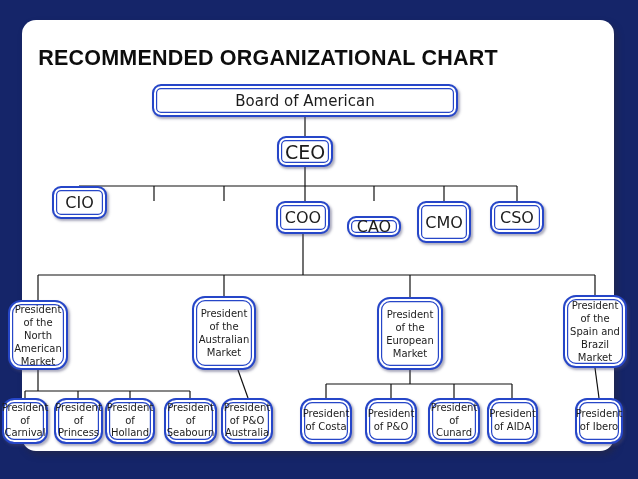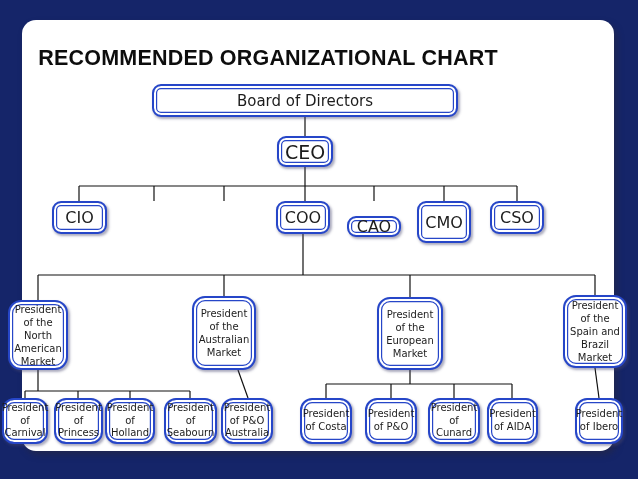--- a/index.html
+++ b/index.html
@@ -83,25 +83,25 @@
     <line x1="326" y1="384" x2="326" y2="399"></line>
     <line x1="391" y1="384" x2="391" y2="399"></line>
     <line x1="454" y1="384" x2="454" y2="399"></line>
     <line x1="512" y1="384" x2="512" y2="399"></line>
 
     <line x1="595" y1="368" x2="599" y2="398"></line>
   </svg>
 
   <div class="slide-title">RECOMMENDED ORGANIZATIONAL CHART</div>
 
-  <div class="node t1" style="left:152px;top:84px;width:306px;height:33px">Board of Directors</div>
+  <div class="node t1" style="left:152px;top:84px;width:306px;height:33px">Board of American</div>
 
   <div class="node t2" style="left:277px;top:136px;width:56px;height:31px">CEO</div>
 
-  <div class="node t3" style="left:52px;top:201px;width:55px;height:33px">CIO</div>
+  <div class="node t3" style="left:52px;top:186px;width:55px;height:33px">CIO</div>
   <div class="node t3" style="left:276px;top:201px;width:54px;height:33px">COO</div>
   <div class="node t3" style="left:347px;top:216px;width:54px;height:21px">CAO</div>
   <div class="node t3" style="left:417px;top:201px;width:54px;height:42px">CMO</div>
   <div class="node t3" style="left:490px;top:201px;width:54px;height:33px">CSO</div>
 
   <div class="node t4" style="left:8px;top:300px;width:60px;height:70px">President
 of the
 North
 American
 Market</div>

